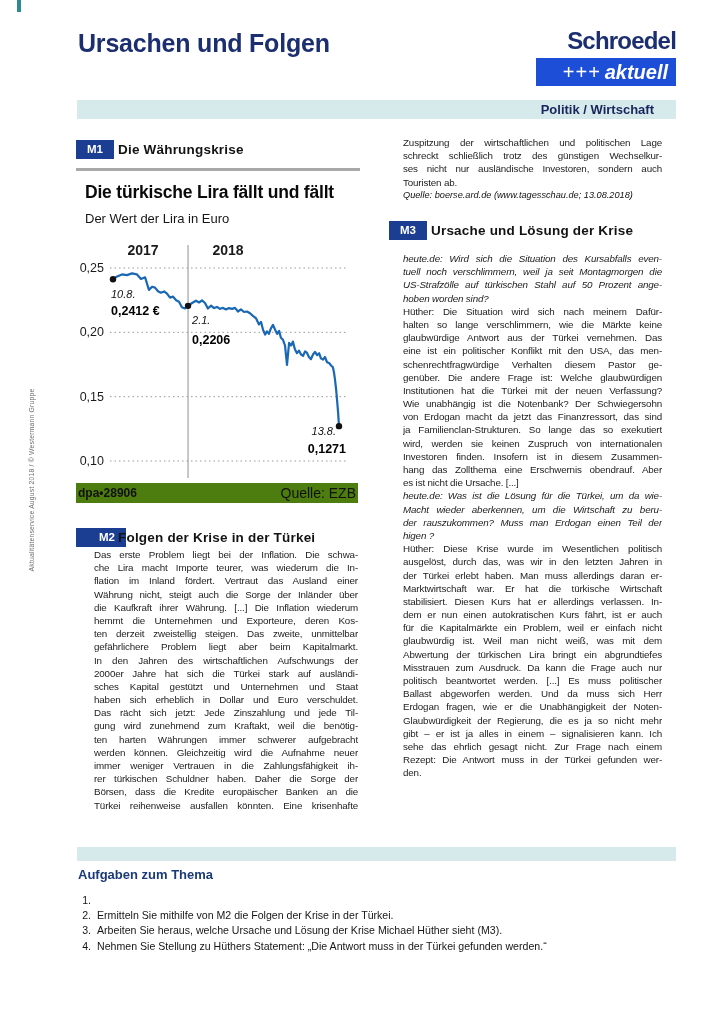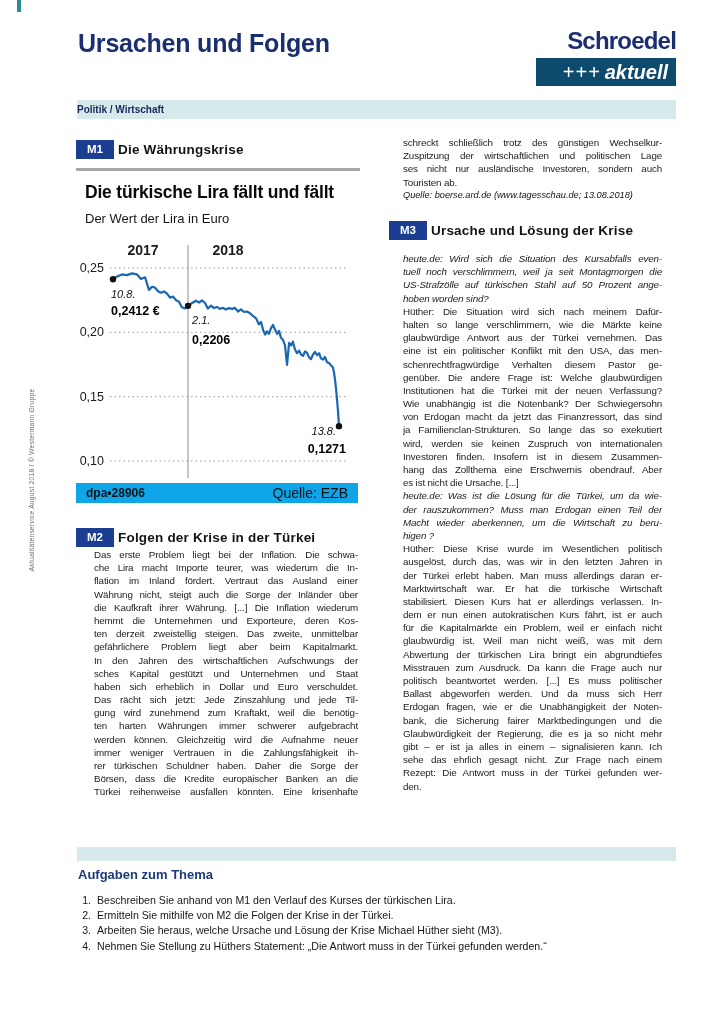--- a/index.html
+++ b/index.html
@@ -4,40 +4,40 @@
 <style>
   html,body{margin:0;padding:0;background:#ffffff;}
   .page{position:relative;width:720px;height:1019px;background:#fff;overflow:hidden;
         font-family:"Liberation Sans","DejaVu Sans",sans-serif;color:#1c1c1c;}
   
   .corner-tick{position:absolute;left:17px;top:0;width:4px;height:12px;background:#2c8b94;}
   .main-title{position:absolute;left:78px;top:28px;font-size:25px;line-height:31px;font-weight:bold;
               color:#1b2e70;letter-spacing:-0.2px;}
   .brand{position:absolute;right:44px;top:26px;text-align:right;width:220px;}
   .brand-name{font-size:24px;font-weight:bold;color:#1b2e70;letter-spacing:-0.8px;line-height:30px;}
-  .brand-tag{display:inline-block;margin-top:2px;background:#0c4a6e;color:#fff;font-size:20px;
+  .brand-tag{display:inline-block;margin-top:2px;background:#1d4ed8;color:#fff;font-size:20px;
              line-height:28px;height:28px;padding:0 8px 0 14px;min-width:140px;box-sizing:border-box;
              text-align:right;}
   .brand-tag .plus{font-style:italic;font-weight:normal;letter-spacing:1px;}
   .brand-tag .word{font-style:italic;font-weight:bold;margin-left:4px;}
   .cat-band{position:absolute;left:77px;right:44px;top:100px;height:19px;background:#d6eaec;
-            font-size:10px;font-weight:600;color:#16265c;line-height:19px;
+            text-align:right;font-size:13px;font-weight:600;color:#16265c;line-height:19px;
             padding-right:22px;box-sizing:border-box;}
   
   .badge{position:absolute;width:38px;height:19px;background:#1c3e92;color:#fff;font-weight:bold;
          font-size:11.5px;text-align:center;line-height:19px;}
   .sec-title{position:absolute;font-size:13.5px;font-weight:bold;color:#131313;line-height:19px;letter-spacing:0.2px;}
   .rule{position:absolute;left:76px;width:284px;height:3px;background:#a8a8a8;}
   
   .chart{position:absolute;left:76px;top:180px;width:284px;height:324px;}
   .chart-title{position:absolute;left:9px;top:2px;font-size:17.5px;font-weight:bold;color:#0a0a0a;letter-spacing:-0.2px;}
   .chart-sub{position:absolute;left:9px;top:31px;font-size:13px;color:#161616;}
   .chart svg{position:absolute;left:0;top:62px;}
-  .dpa-bar{position:absolute;left:0;right:2px;top:303px;height:20px;background:#0ea5e9;display:flex;
-           justify-content:space-between;align-items:center;padding:0 10px;box-sizing:border-box;}
+  .dpa-bar{position:absolute;left:0;right:2px;top:303px;height:20px;background:#4d7c0f;display:flex;
+           justify-content:space-between;align-items:center;padding:0 2px;box-sizing:border-box;}
   .dpa-left{font-weight:bold;font-size:12px;color:#111;}
   .dpa-right{font-size:14px;color:#111;}
   
   .textblock{position:absolute;font-size:9.8px;letter-spacing:-0.15px;color:#1c1c1c;}
   .line{position:relative;height:13.2px;line-height:13.2px;overflow:hidden;}
   .jline{text-align:justify;}
   .jline::after{content:"";display:inline-block;width:100%;height:0;}
   .noj{text-align:left;}
   .para.it{font-style:italic;}
   .src{position:absolute;font-size:9.2px;font-style:italic;color:#111;line-height:11.6px;}
@@ -98,50 +98,51 @@
         <circle cx="263" cy="184.13133333333337" r="3.2" fill="#111"></circle>
         <text x="260" y="193.13133333333337" text-anchor="end" font-size="11" font-style="italic" fill="#111">13.8.</text>
         <text x="270" y="211.13133333333337" text-anchor="end" font-size="12.5" font-weight="bold" fill="#000">0,1271</text>
       </svg>
     <div class="dpa-bar">
       <span class="dpa-left">dpa•28906</span>
       <span class="dpa-right">Quelle: EZB</span>
     </div>
   </div>
 
-  <div class="badge" style="left:76px;top:528px;">M2</div>
+  <div class="badge" style="left:76px;top:528px;padding-left:12px;">M2</div>
   <div class="sec-title" style="left:118px;top:528px;">Folgen der Krise in der Türkei</div>
   <div class="textblock" style="left:94px;top:548px;width:264px;">
       <div class="para">
         <div class="line jline"><span>Das erste Problem liegt bei der Inflation. Die schwa-</span></div>
         <div class="line jline"><span>che Lira macht Importe teurer, was wiederum die In-</span></div>
         <div class="line jline"><span>flation im Inland fördert. Vertraut das Ausland einer</span></div>
         <div class="line jline"><span>Währung nicht, steigt auch die Sorge der Inländer über</span></div>
         <div class="line jline"><span>die Kaufkraft ihrer Währung. [...] Die Inflation wiederum</span></div>
         <div class="line jline"><span>hemmt die Unternehmen und Exporteure, deren Kos-</span></div>
         <div class="line jline"><span>ten derzeit zweistellig steigen. Das zweite, unmittelbar</span></div>
         <div class="line jline"><span>gefährlichere Problem liegt aber beim Kapitalmarkt.</span></div>
         <div class="line jline"><span>In den Jahren des wirtschaftlichen Aufschwungs der</span></div>
+        <div class="line jline"><span>2000er Jahre hat sich die Türkei stark auf ausländi-</span></div>
         <div class="line jline"><span>sches Kapital gestützt und Unternehmen und Staat</span></div>
         <div class="line jline"><span>haben sich erheblich in Dollar und Euro verschuldet.</span></div>
         <div class="line jline"><span>Das rächt sich jetzt: Jede Zinszahlung und jede Til-</span></div>
         <div class="line jline"><span>gung wird zunehmend zum Kraftakt, weil die benötig-</span></div>
         <div class="line jline"><span>ten harten Währungen immer schwerer aufgebracht</span></div>
         <div class="line jline"><span>werden können. Gleichzeitig wird die Aufnahme neuer</span></div>
         <div class="line jline"><span>immer weniger Vertrauen in die Zahlungsfähigkeit ih-</span></div>
         <div class="line jline"><span>rer türkischen Schuldner haben. Daher die Sorge der</span></div>
         <div class="line jline"><span>Börsen, dass die Kredite europäischer Banken an die</span></div>
         <div class="line jline"><span>Türkei reihenweise ausfallen könnten. Eine krisenhafte</span></div>
       </div>
     </div>
 
   <div class="textblock" style="left:403px;top:136px;width:259px;">
       <div class="para">
+        <div class="line jline"><span>Zuspitzung der wirtschaftlichen und politischen Lage</span></div>
         <div class="line jline"><span>schreckt schließlich trotz des günstigen Wechselkur-</span></div>
-        <div class="line jline"><span>Zuspitzung der wirtschaftlichen und politischen Lage</span></div>
         <div class="line jline"><span>ses nicht nur ausländische Investoren, sondern auch</span></div>
         <div class="line noj"><span>Touristen ab.</span></div>
       </div>
     </div>
   <div class="src" style="left:403px;top:190px;width:270px;">Quelle: boerse.ard.de (www.tagesschau.de; 13.08.2018)</div>
 
   <div class="badge" style="left:389px;top:221px;">M3</div>
   <div class="sec-title" style="left:431px;top:221px;">Ursache und Lösung der Krise</div>
   <div class="textblock" style="left:403px;top:252px;width:259px;">
       <div class="para it">
@@ -161,53 +162,51 @@
         <div class="line jline"><span>Wie unabhängig ist die Notenbank? Der Schwiegersohn</span></div>
         <div class="line jline"><span>von Erdogan macht da jetzt das Finanzressort, das sind</span></div>
         <div class="line jline"><span>ja Familienclan-Strukturen. So lange das so exekutiert</span></div>
         <div class="line jline"><span>wird, werden sie keinen Zuspruch von internationalen</span></div>
         <div class="line jline"><span>Investoren finden. Insofern ist in diesem Zusammen-</span></div>
         <div class="line jline"><span>hang das Zollthema eine Erschwernis obendrauf. Aber</span></div>
         <div class="line noj"><span>es ist nicht die Ursache. [...]</span></div>
       </div>
       <div class="para it">
         <div class="line jline"><span>heute.de: Was ist die Lösung für die Türkei, um da wie-</span></div>
+        <div class="line jline"><span>Macht wieder aberkennen, um die Wirtschaft zu beru-</span></div>
         <div class="line jline"><span>der rauszukommen? Muss man Erdogan einen Teil der</span></div>
-        <div class="line jline"><span>Macht wieder aberkennen, um die Wirtschaft zu beru-</span></div>
         <div class="line noj"><span>higen ?</span></div>
       </div>
       <div class="para">
         <div class="line jline"><span>Hüther: Diese Krise wurde im Wesentlichen politisch</span></div>
         <div class="line jline"><span>ausgelöst, durch das, was wir in den letzten Jahren in</span></div>
         <div class="line jline"><span>der Türkei erlebt haben. Man muss allerdings daran er-</span></div>
         <div class="line jline"><span>Marktwirtschaft war. Er hat die türkische Wirtschaft</span></div>
         <div class="line jline"><span>stabilisiert. Diesen Kurs hat er allerdings verlassen. In-</span></div>
         <div class="line jline"><span>dem er nun einen autokratischen Kurs fährt, ist er auch</span></div>
         <div class="line jline"><span>für die Kapitalmärkte ein Problem, weil er einfach nicht</span></div>
         <div class="line jline"><span>glaubwürdig ist. Weil man nicht weiß, was mit dem</span></div>
         <div class="line jline"><span>Abwertung der türkischen Lira bringt ein abgrundtiefes</span></div>
         <div class="line jline"><span>Misstrauen zum Ausdruck. Da kann die Frage auch nur</span></div>
         <div class="line jline"><span>politisch beantwortet werden. [...] Es muss politischer</span></div>
         <div class="line jline"><span>Ballast abgeworfen werden. Und da muss sich Herr</span></div>
         <div class="line jline"><span>Erdogan fragen, wie er die Unabhängigkeit der Noten-</span></div>
-        <div class="line jline"><span>bank, die Sicherung fairer Marktbedingungen und die</span></div>
         <div class="line jline"><span>Glaubwürdigkeit der Regierung, die es ja so nicht mehr</span></div>
         <div class="line jline"><span>gibt – er ist ja alles in einem – signalisieren kann. Ich</span></div>
         <div class="line jline"><span>sehe das ehrlich gesagt nicht. Zur Frage nach einem</span></div>
         <div class="line jline"><span>Rezept: Die Antwort muss in der Türkei gefunden wer-</span></div>
         <div class="line noj"><span>den.</span></div>
       </div>
     </div>
 
   <div class="task-band"></div>
   <div class="task-heading">Aufgaben zum Thema</div>
   <div class="task-list">
       <div class="task">
         <span class="tnum">1.</span>
-        <span>Beschreiben Sie anhand von M1 den Verlauf des Kurses der türkischen Lira.</span>
       </div>
       <div class="task">
         <span class="tnum">2.</span>
         <span>Ermitteln Sie mithilfe von M2 die Folgen der Krise in der Türkei.</span>
       </div>
       <div class="task">
         <span class="tnum">3.</span>
         <span>Arbeiten Sie heraus, welche Ursache und Lösung der Krise Michael Hüther sieht (M3).</span>
       </div>
       <div class="task">

